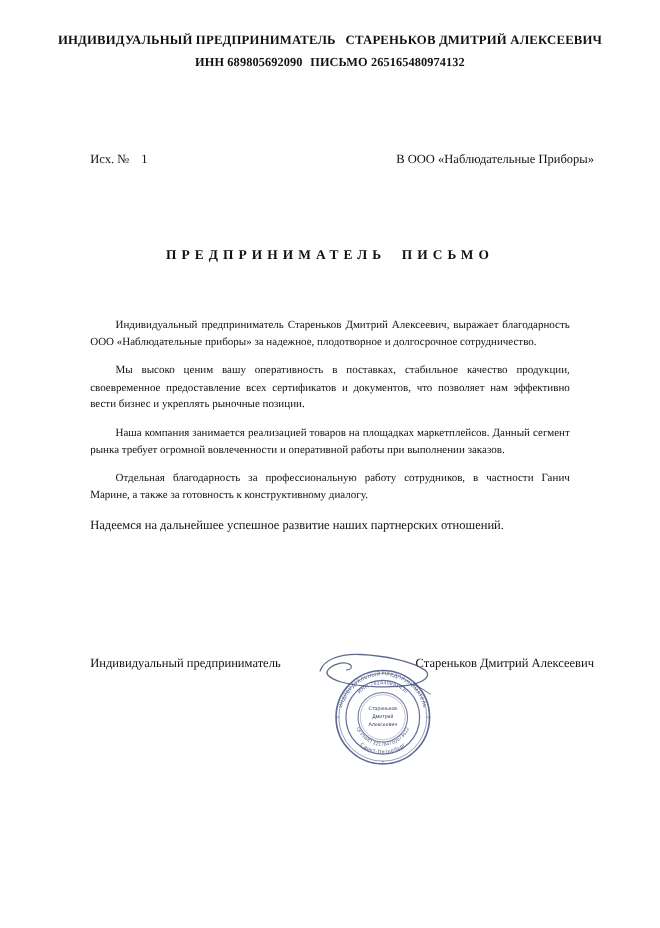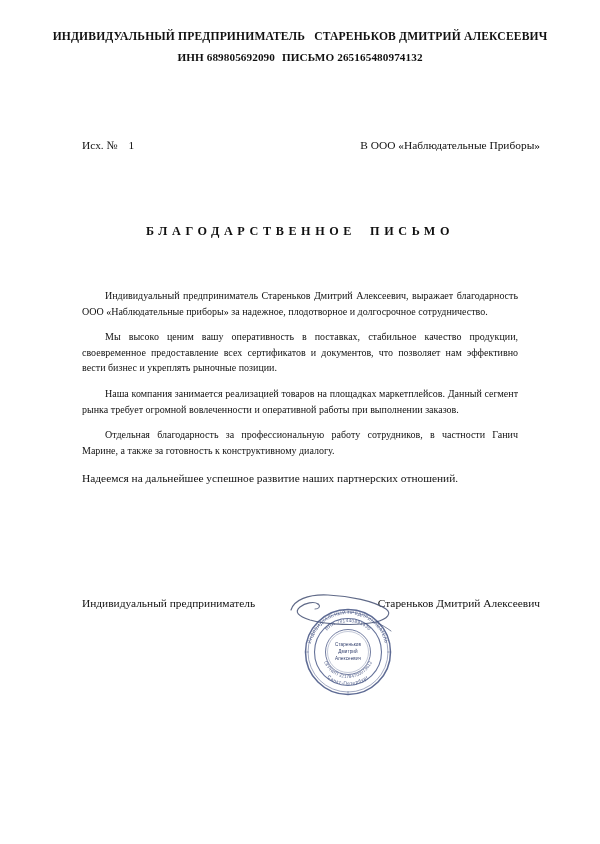--- a/index.html
+++ b/index.html
@@ -190,21 +190,21 @@
   </div>
 
   <div class="ref-row">
     <div class="ref-left">
       <span>Исх. №</span><span class="ref-num">1</span>
     </div>
     <div class="ref-right">В ООО «Наблюдательные Приборы»</div>
   </div>
 
   <div class="doc-title">
-    <span>БЛАГОДАРСТВЕННОЕ</span><span class="title-gap"></span><span>ПИСЬМО</span>
+    <span>ПРЕДПРИНИМАТЕЛЬ</span><span class="title-gap"></span><span>ПИСЬМО</span>
   </div>
 
   <div class="body-block">
     <p class="para">Индивидуальный предприниматель Стареньков Дмитрий Алексеевич, выражает благодарность ООО «Наблюдательные приборы» за надежное, плодотворное и долгосрочное сотрудничество.</p>
     <p class="para">Мы высоко ценим вашу оперативность в поставках, стабильное качество продукции, своевременное предоставление всех сертификатов и документов, что позволяет нам эффективно вести бизнес и укреплять рыночные позиции.</p>
     <p class="para">Наша компания занимается реализацией товаров на площадках маркетплейсов. Данный сегмент рынка требует огромной вовлеченности и оперативной работы при выполнении заказов.</p>
     <p class="para">Отдельная благодарность за профессиональную работу сотрудников, в частности Ганич Марине, а также за готовность к конструктивному диалогу.</p>
   </div>
 
   <div class="closing">Надеемся на дальнейшее успешное развитие наших партнерских отношений.</div>

